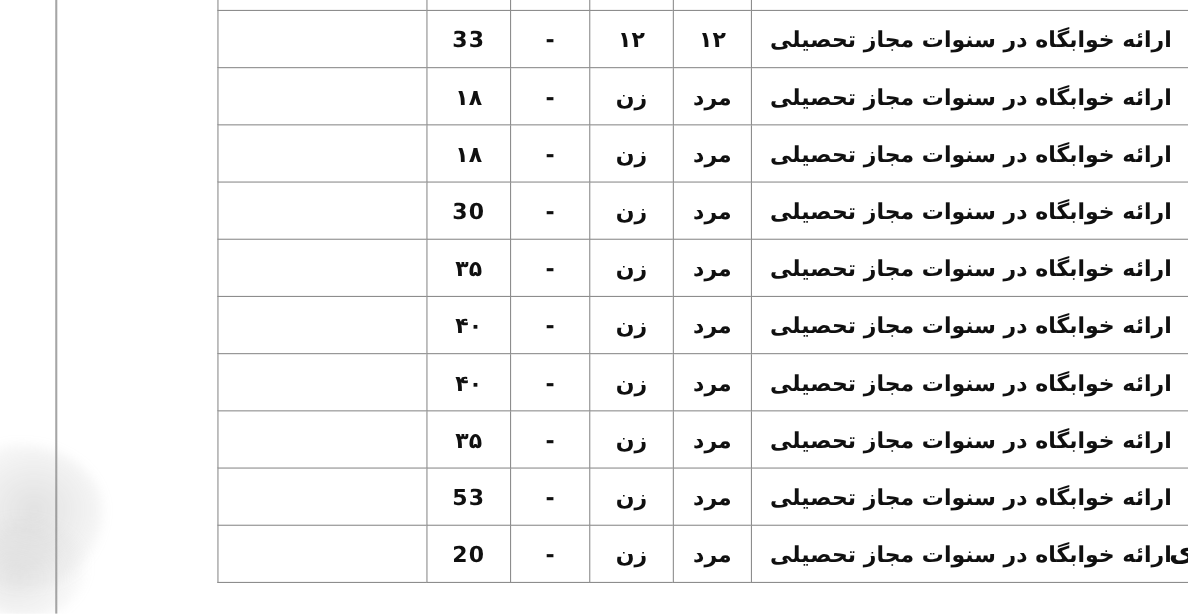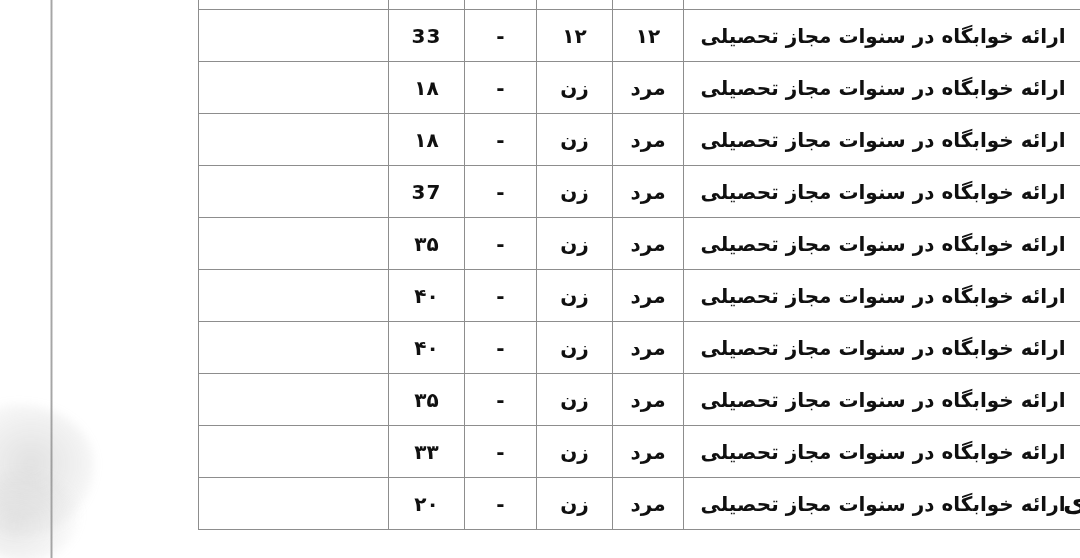--- a/index.html
+++ b/index.html
@@ -178,21 +178,21 @@
           <td class="dash-cell">-</td>
           <td class="num-cell">۱۸</td>
           <td class="blank-cell"></td>
         </tr>
 
         <tr>
           <td class="desc-cell">ارائه خوابگاه در سنوات مجاز تحصیلی</td>
           <td class="num-cell">مرد</td>
           <td class="num-cell">زن</td>
           <td class="dash-cell">-</td>
-          <td class="num-cell">37</td>
+          <td class="num-cell">30</td>
           <td class="blank-cell"></td>
         </tr>
 
         <tr>
           <td class="desc-cell">ارائه خوابگاه در سنوات مجاز تحصیلی</td>
           <td class="num-cell">مرد</td>
           <td class="num-cell">زن</td>
           <td class="dash-cell">-</td>
           <td class="num-cell">۳۵</td>
           <td class="blank-cell"></td>
@@ -223,30 +223,30 @@
           <td class="dash-cell">-</td>
           <td class="num-cell">۳۵</td>
           <td class="blank-cell"></td>
         </tr>
 
         <tr>
           <td class="desc-cell">ارائه خوابگاه در سنوات مجاز تحصیلی</td>
           <td class="num-cell">مرد</td>
           <td class="num-cell">زن</td>
           <td class="dash-cell">-</td>
-          <td class="num-cell">۳۳</td>
-          <td class="blank-cell"></td>
-        </tr>
-
-        <tr>
-          <td class="desc-cell">ارائه خوابگاه در سنوات مجاز تحصیلی</td>
-          <td class="num-cell">مرد</td>
-          <td class="num-cell">زن</td>
-          <td class="dash-cell">-</td>
-          <td class="num-cell">۲۰</td>
+          <td class="num-cell">53</td>
+          <td class="blank-cell"></td>
+        </tr>
+
+        <tr>
+          <td class="desc-cell">ارائه خوابگاه در سنوات مجاز تحصیلی</td>
+          <td class="num-cell">مرد</td>
+          <td class="num-cell">زن</td>
+          <td class="dash-cell">-</td>
+          <td class="num-cell">20</td>
           <td class="blank-cell"></td>
         </tr>
 
       </tbody>
     </table>
   </div>
 
   <div class="edge-glyph" style="left:1063px; top:489px;">ی</div>
 
 </div>

